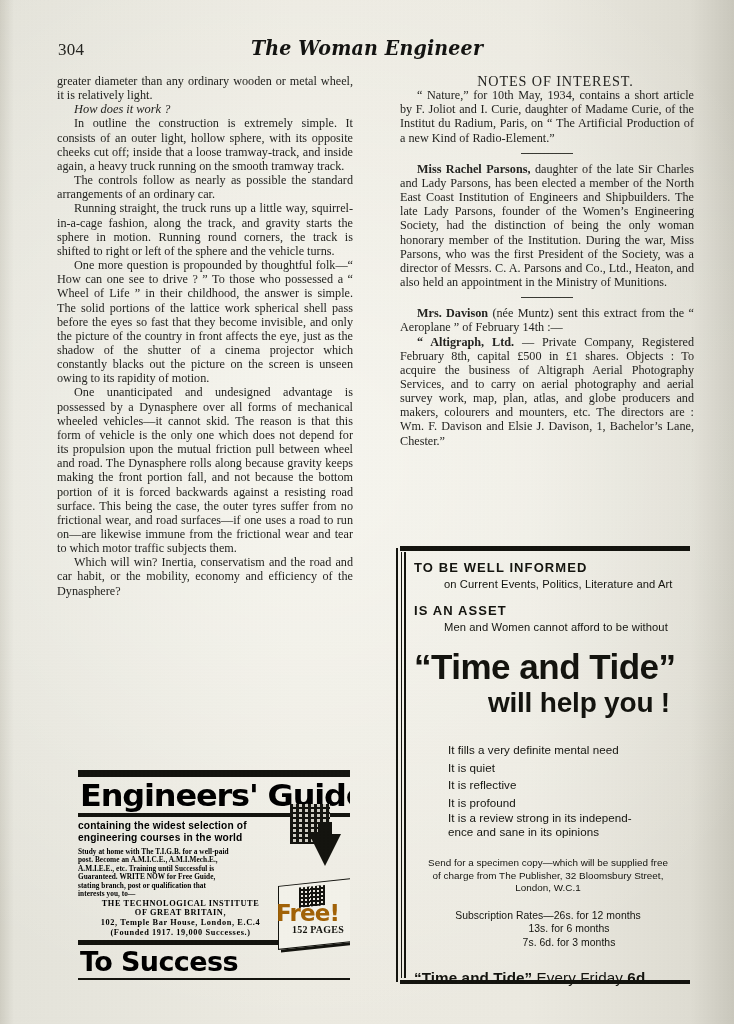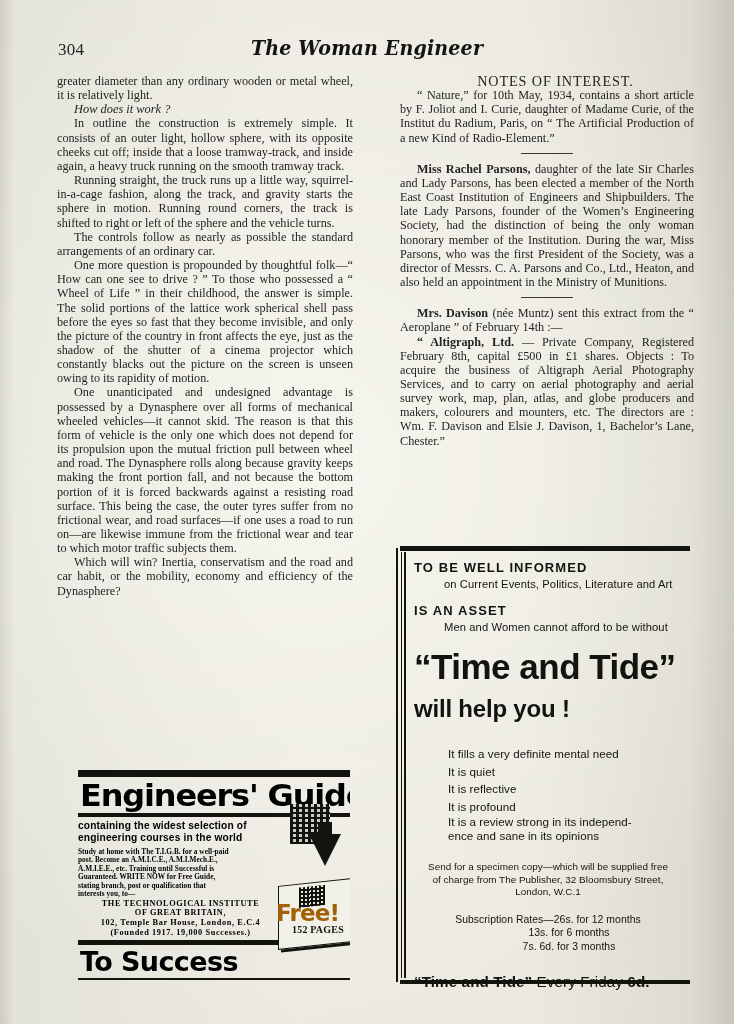--- a/index.html
+++ b/index.html
@@ -224,22 +224,23 @@
   .tt-gap { height: 13px; }
   .tt-big {
     font-weight: bold;
     font-size: 35px;
     letter-spacing: -0.5px;
     margin-top: 14px;
     white-space: nowrap;
   }
   .tt-big2 {
     font-weight: bold;
-    font-size: 24px;
-    margin-top: 8px;
+    font-size: 28px;
+    text-align: right;
+    margin-top: 0;
     padding-right: 12px;
     letter-spacing: -0.2px;
   }
   .tt-list { margin-top: 22px; margin-left: 34px; font-size: 11.6px; line-height: 17.5px; }
   .tt-list div { letter-spacing: 0.05px; }
   .tt-send {
     margin-top: 18px;
     font-size: 9.9px;
     line-height: 12.6px;
     text-align: center;
@@ -269,22 +270,22 @@
 
   <div class="content">
 
     <div class="folio">304</div>
     <div class="masthead">The Woman Engineer</div>
 
     <div class="col col-left">
       <p class="noindent">greater diameter than any ordinary wooden or metal wheel, it is relatively light.</p>
       <p class="subhead">How does it work ?</p>
       <p>In outline the construction is extremely simple.  It consists of an outer light, hollow sphere, with its opposite cheeks cut off; inside that a loose tramway-track, and inside again, a heavy truck running on the smooth tramway track.</p>
+      <p>The controls follow as nearly as possible the standard arrangements of an ordinary car.</p>
       <p>Running straight, the truck runs up a little way, squirrel-in-a-cage fashion, along the track, and gravity starts the sphere in motion. Running round corners, the track is shifted to right or left of the sphere and the vehicle turns.</p>
-      <p>The controls follow as nearly as possible the standard arrangements of an ordinary car.</p>
       <p>One more question is propounded by thoughtful folk—“ How can one see to drive ? ” To those who possessed a “ Wheel of Life ” in their childhood, the answer is simple.  The solid portions of the lattice work spherical shell pass before the eyes so fast that they become invisible, and only the picture of the country in front affects the eye, just as the shadow of the shutter of a cinema projector which constantly blacks out the picture on the screen is unseen owing to its rapidity of motion.</p>
       <p>One unanticipated and undesigned advantage is possessed by a Dynasphere over all forms of mechanical wheeled vehicles—it cannot skid.   The reason is that this form of vehicle is the only one which does not depend for its propulsion upon the mutual friction pull between wheel and road. The Dynasphere rolls along because gravity keeps making the front portion fall, and not because the bottom portion of it is forced backwards against a resisting road surface.  This being the case, the outer tyres suffer from no frictional wear, and road surfaces—if one uses a road to run on—are likewise immune from the frictional wear and tear to which motor traffic subjects them.</p>
       <p>Which will win?  Inertia, conservatism and the road and car habit, or the mobility, economy and efficiency of the Dynasphere?</p>
     </div>
 
     <div class="col col-right">
       <p class="sect-title">NOTES OF INTEREST.</p>
 
       <p><span>“ Nature,” for 10th May, 1934, contains a short article by F. Joliot and I. Curie, daughter of Madame Curie, of the Institut du Radium, Paris, on “ The Artificial Production of a new Kind of Radio-Element.”</span></p>
       <div class="note-rule"></div>

